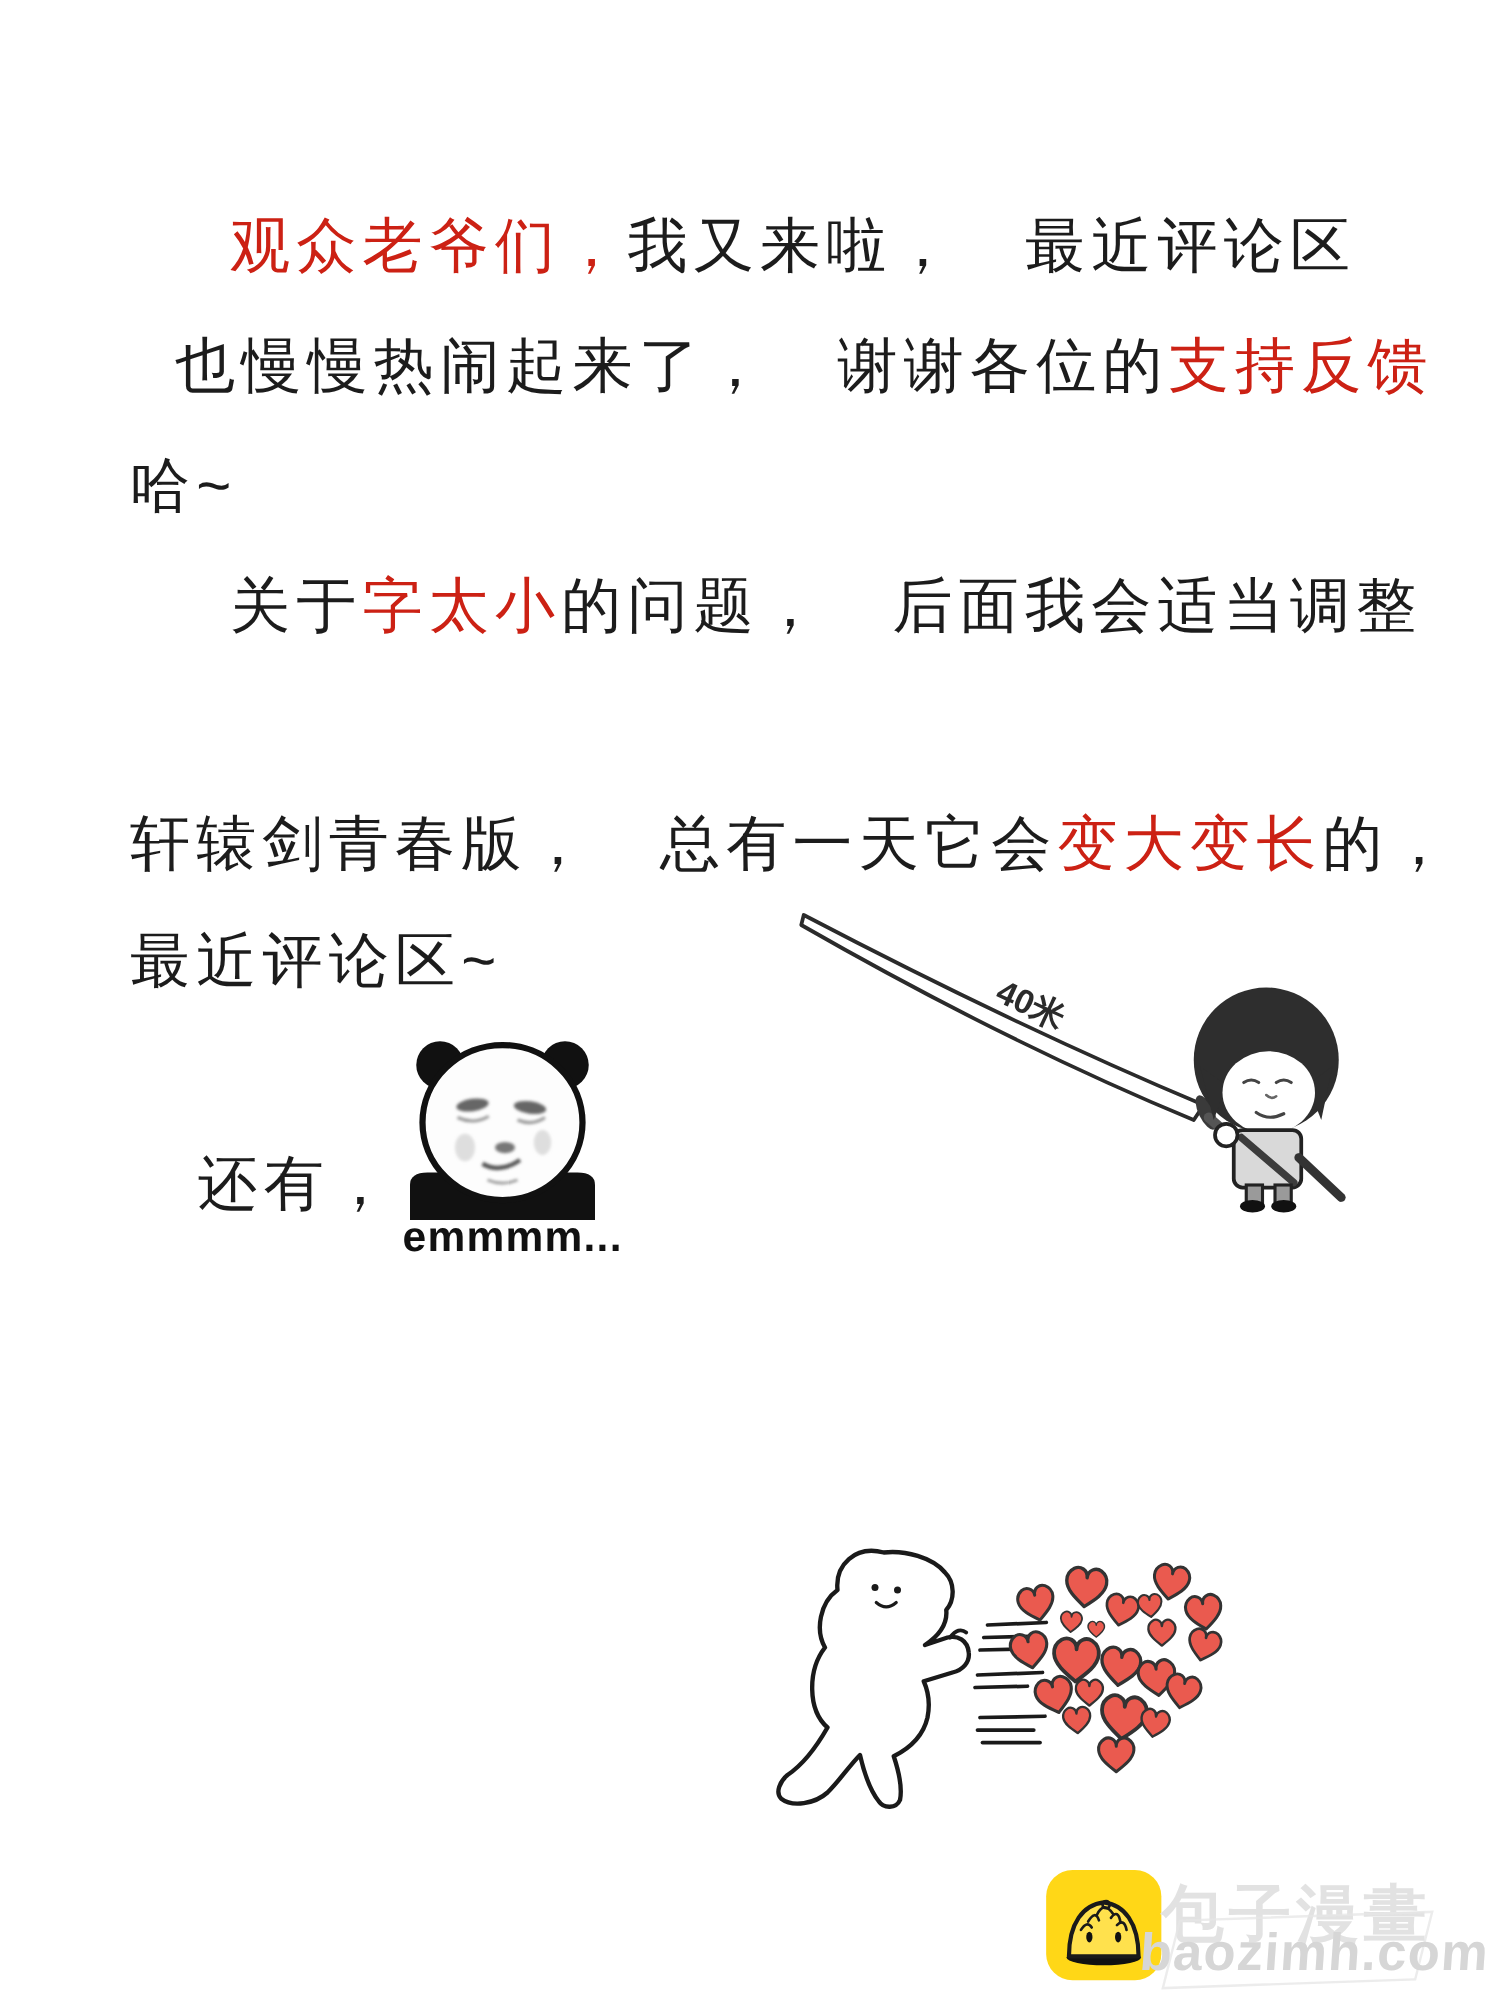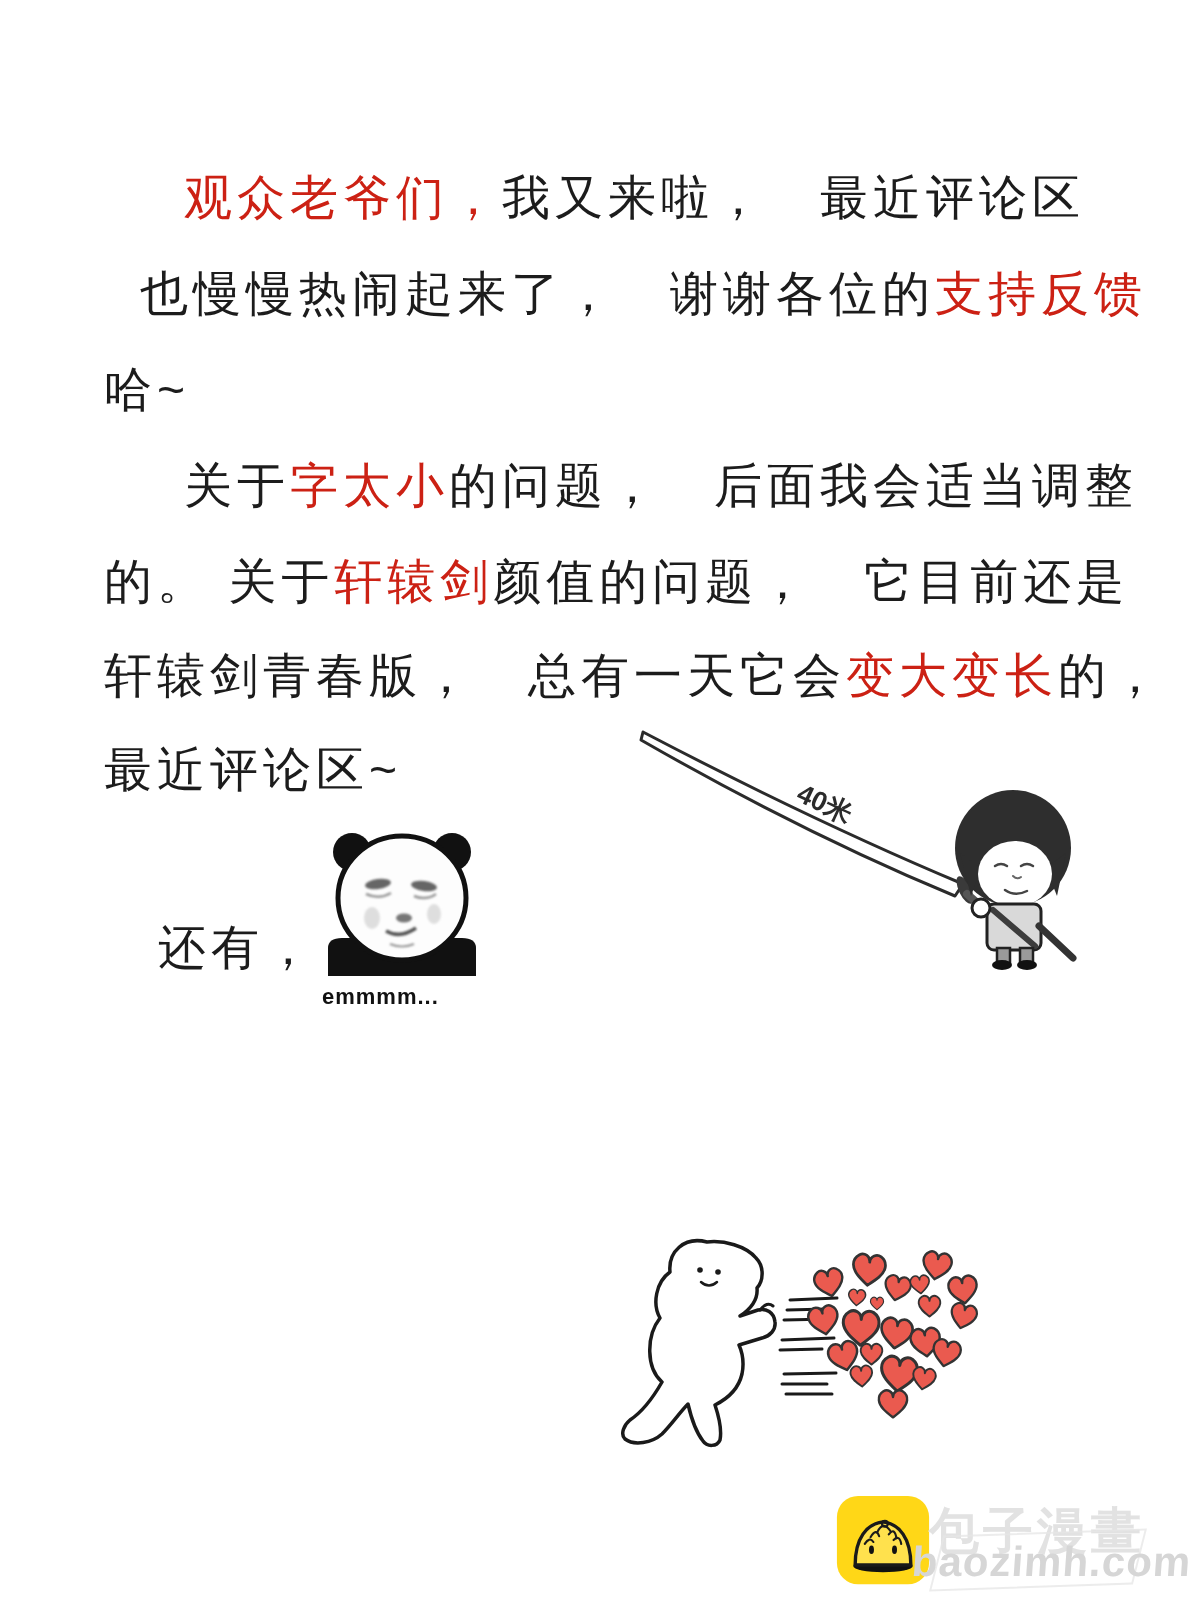--- a/index.html
+++ b/index.html
@@ -29,21 +29,21 @@
   .l6{top:646px;left:104px;}
   .l7{top:740px;left:104px;}
   .l8{top:918px;left:158px;}
   .l9{top:1012px;left:158px;}
   .l10{top:1104px;left:104px;}
   .meme{position:absolute;}
   .sword-meme{left:615px;top:718px;width:475px;height:255px;}
   .panda-meme{left:322px;top:826px;width:160px;height:184px;}
   .panda-caption{
     position:absolute;left:0;bottom:0;width:100%;text-align:left;
-    font-size:22px;font-weight:bold;color:#111;letter-spacing:1px;
+    font-size:34px;font-weight:bold;color:#111;letter-spacing:1px;
     font-family:"Liberation Sans",sans-serif;
   }
   .hearts-meme{left:612px;top:1212px;width:420px;height:250px;}
   .footer-logo{position:absolute;left:832px;top:1494px;width:300px;height:100px;}
   .logo-icon{position:absolute;left:0;top:0;width:102px;height:96px;}
   .site-name{
     position:absolute;left:97px;top:4px;font-size:50px;font-weight:bold;
     letter-spacing:4px;color:var(--wm-gray);white-space:nowrap;
   }
   .site-url{
@@ -66,23 +66,20 @@
     <span class="red">观众老爷们，</span><span>我又来啦，　最近评论区</span>
   </div>
   <div class="text-line l2">
     <span>也慢慢热闹起来了，　谢谢各位的</span><span class="red">支持反馈</span>
   </div>
   <div class="text-line l3">
     <span>哈~</span>
   </div>
   <div class="text-line l4">
     <span>关于</span><span class="red">字太小</span><span>的问题，　后面我会适当调整</span>
-  </div>
-  <div class="text-line l5">
-    <span>的。 关于</span><span class="red">轩辕剑</span><span>颜值的问题，　它目前还是</span>
   </div>
   <div class="text-line l6">
     <span>轩辕剑青春版，　总有一天它会</span><span class="red">变大变长</span><span>的，</span>
   </div>
   <div class="text-line l7">
     <span>最近评论区~</span>
   </div>
   <div class="text-line l8">
     <span>还有，</span>
   </div>

